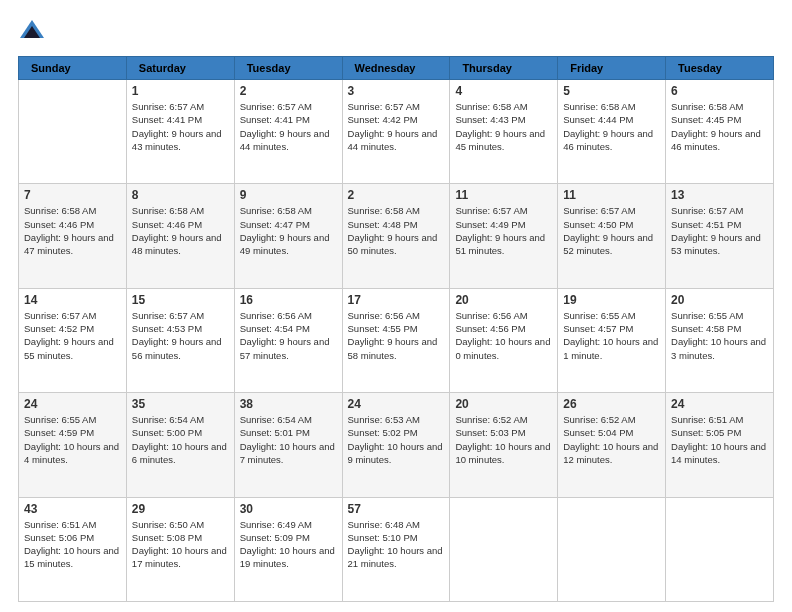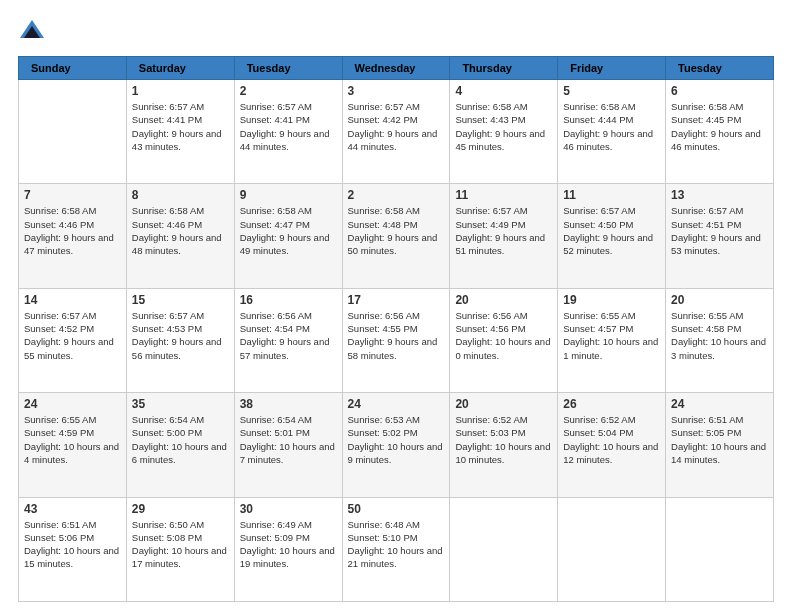--- a/index.html
+++ b/index.html
@@ -258,21 +258,21 @@
           </td>
           <td>
             <span class="day-number">29</span>
             <div class="day-info">Sunrise: 6:50 AM<br>Sunset: 5:08 PM<br>Daylight: 10 hours and 17 minutes.</div>
           </td>
           <td>
             <span class="day-number">30</span>
             <div class="day-info">Sunrise: 6:49 AM<br>Sunset: 5:09 PM<br>Daylight: 10 hours and 19 minutes.</div>
           </td>
           <td>
-            <span class="day-number">50</span>
+            <span class="day-number">57</span>
             <div class="day-info">Sunrise: 6:48 AM<br>Sunset: 5:10 PM<br>Daylight: 10 hours and 21 minutes.</div>
           </td>
           <td class="empty-cell"></td>
           <td class="empty-cell"></td>
           <td class="empty-cell"></td>
         </tr>
       </tbody>
   </table>
 </div>
 

